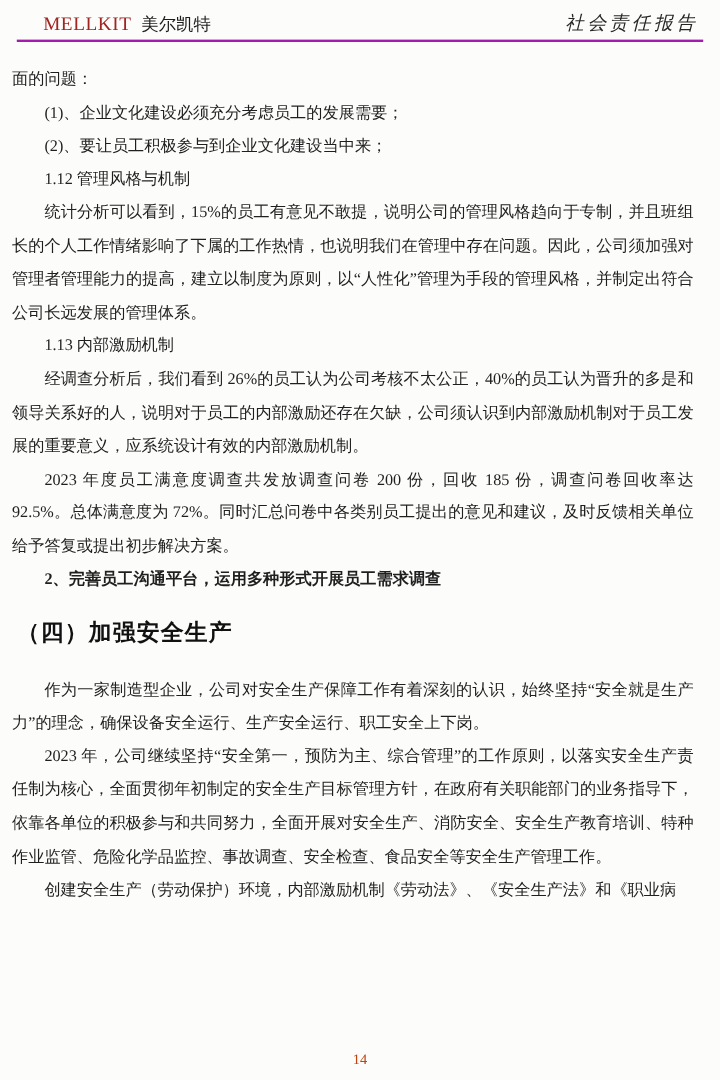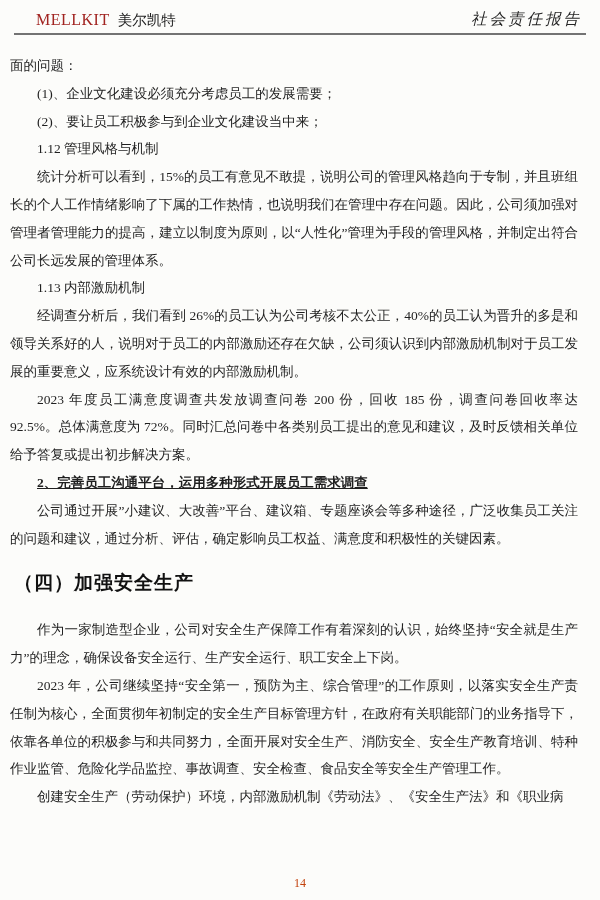--- a/index.html
+++ b/index.html
@@ -17,21 +17,21 @@
     font-family: "Liberation Serif", "DejaVu Serif", serif;
     color: #1f1f1f;
   }
   
   .page-header {
     display: flex;
     justify-content: space-between;
     align-items: flex-end;
     margin: 0 14px;
     padding: 9px 4px 3px 22px;
-    border-bottom: 2px solid #737373;
+    border-bottom: 2px solid #a21caf;
   }
   .brand { white-space: nowrap; }
   .brand-en {
     font-size: 16px;
     letter-spacing: 0.5px;
     color: #a12421;
     font-family: "Liberation Serif", serif;
   }
   .brand-cn {
     font-size: 14.5px;
@@ -52,21 +52,20 @@
     line-height: 27.8px;
     text-align: justify;
   }
   .doc-body p { margin: 0; }
   .plain   { text-indent: 0; }
   .indent1 { text-indent: 2em; }
   .para    { text-indent: 2em; }
   .bold-sub {
     text-indent: 2em;
     font-weight: bold;
-    text-decoration: underline;
   }
   .section-h2 {
     font-family: "DejaVu Sans", "Liberation Sans", sans-serif;
     font-weight: bold;
     font-size: 19px;
     line-height: 30px;
     text-indent: 0;
     letter-spacing: 1px;
     margin: 15px 0 19px 4px;
     color: #111;
@@ -99,21 +98,20 @@
   <main class="doc-body">
     <p class="plain">面的问题：</p>
     <p class="indent1">(1)、企业文化建设必须充分考虑员工的发展需要；</p>
     <p class="indent1">(2)、要让员工积极参与到企业文化建设当中来；</p>
     <p class="indent1">1.12 管理风格与机制</p>
     <p class="para">统计分析可以看到，15%的员工有意见不敢提，说明公司的管理风格趋向于专制，并且班组长的个人工作情绪影响了下属的工作热情，也说明我们在管理中存在问题。因此，公司须加强对管理者管理能力的提高，建立以制度为原则，以“人性化”管理为手段的管理风格，并制定出符合公司长远发展的管理体系。</p>
     <p class="indent1">1.13 内部激励机制</p>
     <p class="para">经调查分析后，我们看到 26%的员工认为公司考核不太公正，40%的员工认为晋升的多是和领导关系好的人，说明对于员工的内部激励还存在欠缺，公司须认识到内部激励机制对于员工发展的重要意义，应系统设计有效的内部激励机制。</p>
     <p class="para">2023 年度员工满意度调查共发放调查问卷 200 份，回收 185 份，调查问卷回收率达 92.5%。总体满意度为 72%。同时汇总问卷中各类别员工提出的意见和建议，及时反馈相关单位给予答复或提出初步解决方案。</p>
     <p class="bold-sub">2、完善员工沟通平台，运用多种形式开展员工需求调查</p>
-    <p class="para">公司通过开展”小建议、大改善”平台、建议箱、专题座谈会等多种途径，广泛收集员工关注的问题和建议，通过分析、评估，确定影响员工权益、满意度和积极性的关键因素。</p>
     <h2 class="section-h2">（四）加强安全生产</h2>
     <p class="para">作为一家制造型企业，公司对安全生产保障工作有着深刻的认识，始终坚持“安全就是生产力”的理念，确保设备安全运行、生产安全运行、职工安全上下岗。</p>
     <p class="para">2023 年，公司继续坚持“安全第一，预防为主、综合管理”的工作原则，以落实安全生产责任制为核心，全面贯彻年初制定的安全生产目标管理方针，在政府有关职能部门的业务指导下，依靠各单位的积极参与和共同努力，全面开展对安全生产、消防安全、安全生产教育培训、特种作业监管、危险化学品监控、事故调查、安全检查、食品安全等安全生产管理工作。</p>
     <p class="para">创建安全生产（劳动保护）环境，内部激励机制《劳动法》、《安全生产法》和《职业病</p>
   </main>
 
   <footer class="page-footer">
     <span>14</span>
   </footer>
 

